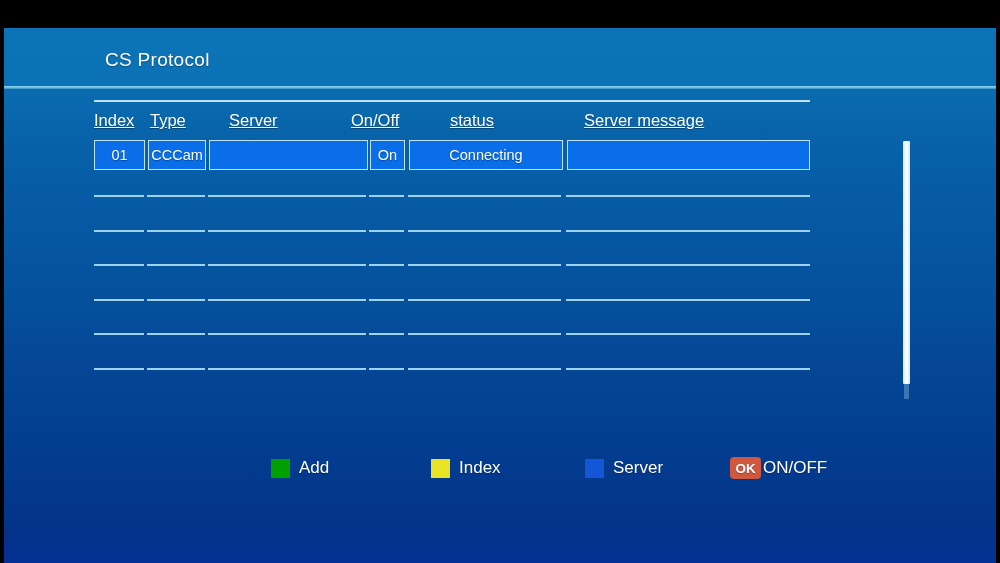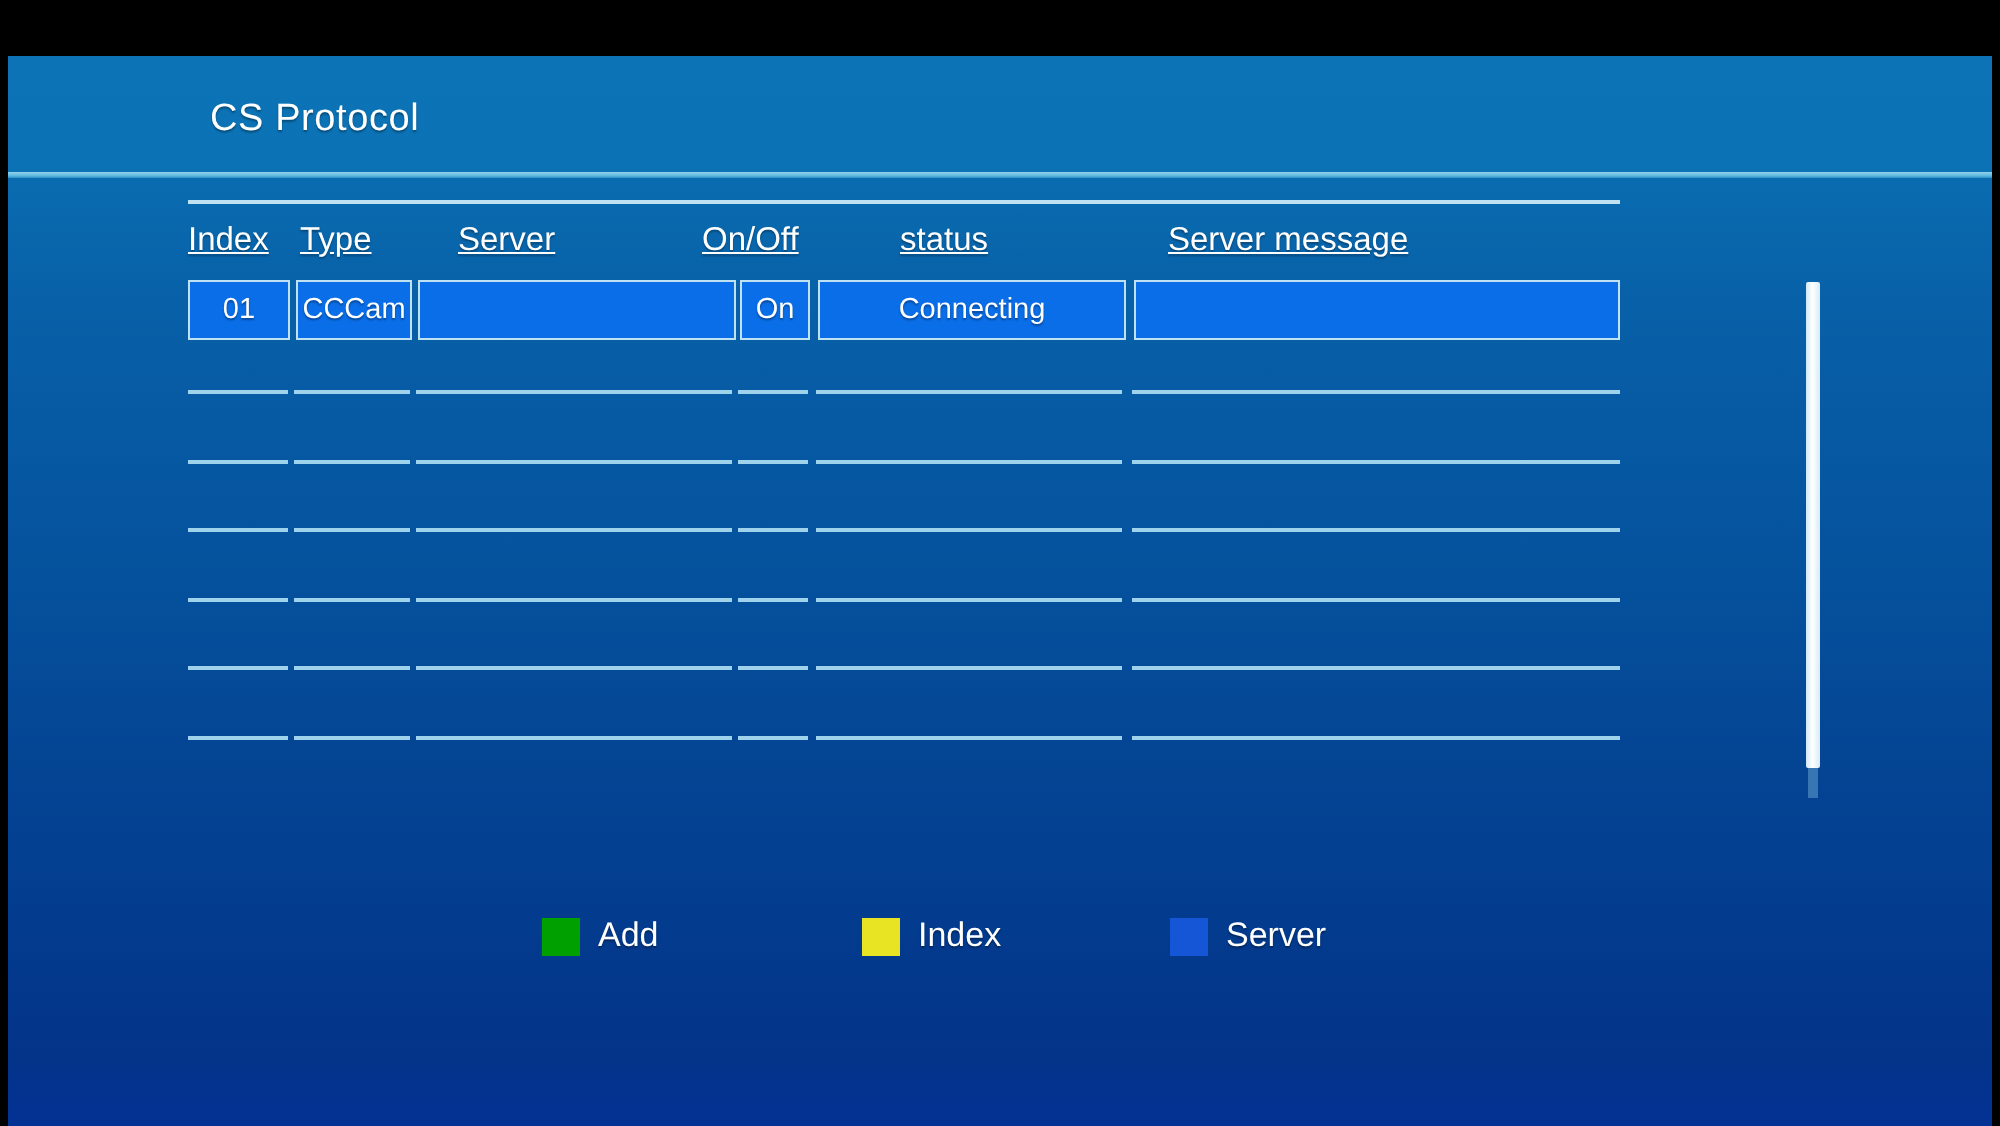--- a/index.html
+++ b/index.html
@@ -315,17 +315,21 @@
       <div class="action" style="left:427px;">
         <span class="swatch" style="background: rgb(232, 228, 36);"></span>
         <span class="action-label">Index</span>
       </div>
 
       <div class="action" style="left:581px;">
         <span class="swatch" style="background: rgb(21, 86, 214);"></span>
         <span class="action-label">Server</span>
       </div>
 
+      <div class="action" style="left:726px;">
+        <span class="ok-chip" style="background: rgb(208, 88, 63);">OK</span>
+        <span class="ok-label">ON/OFF</span>
+      </div>
 
     </div>
 
   </div>
 </div>
 
 </body></html>

